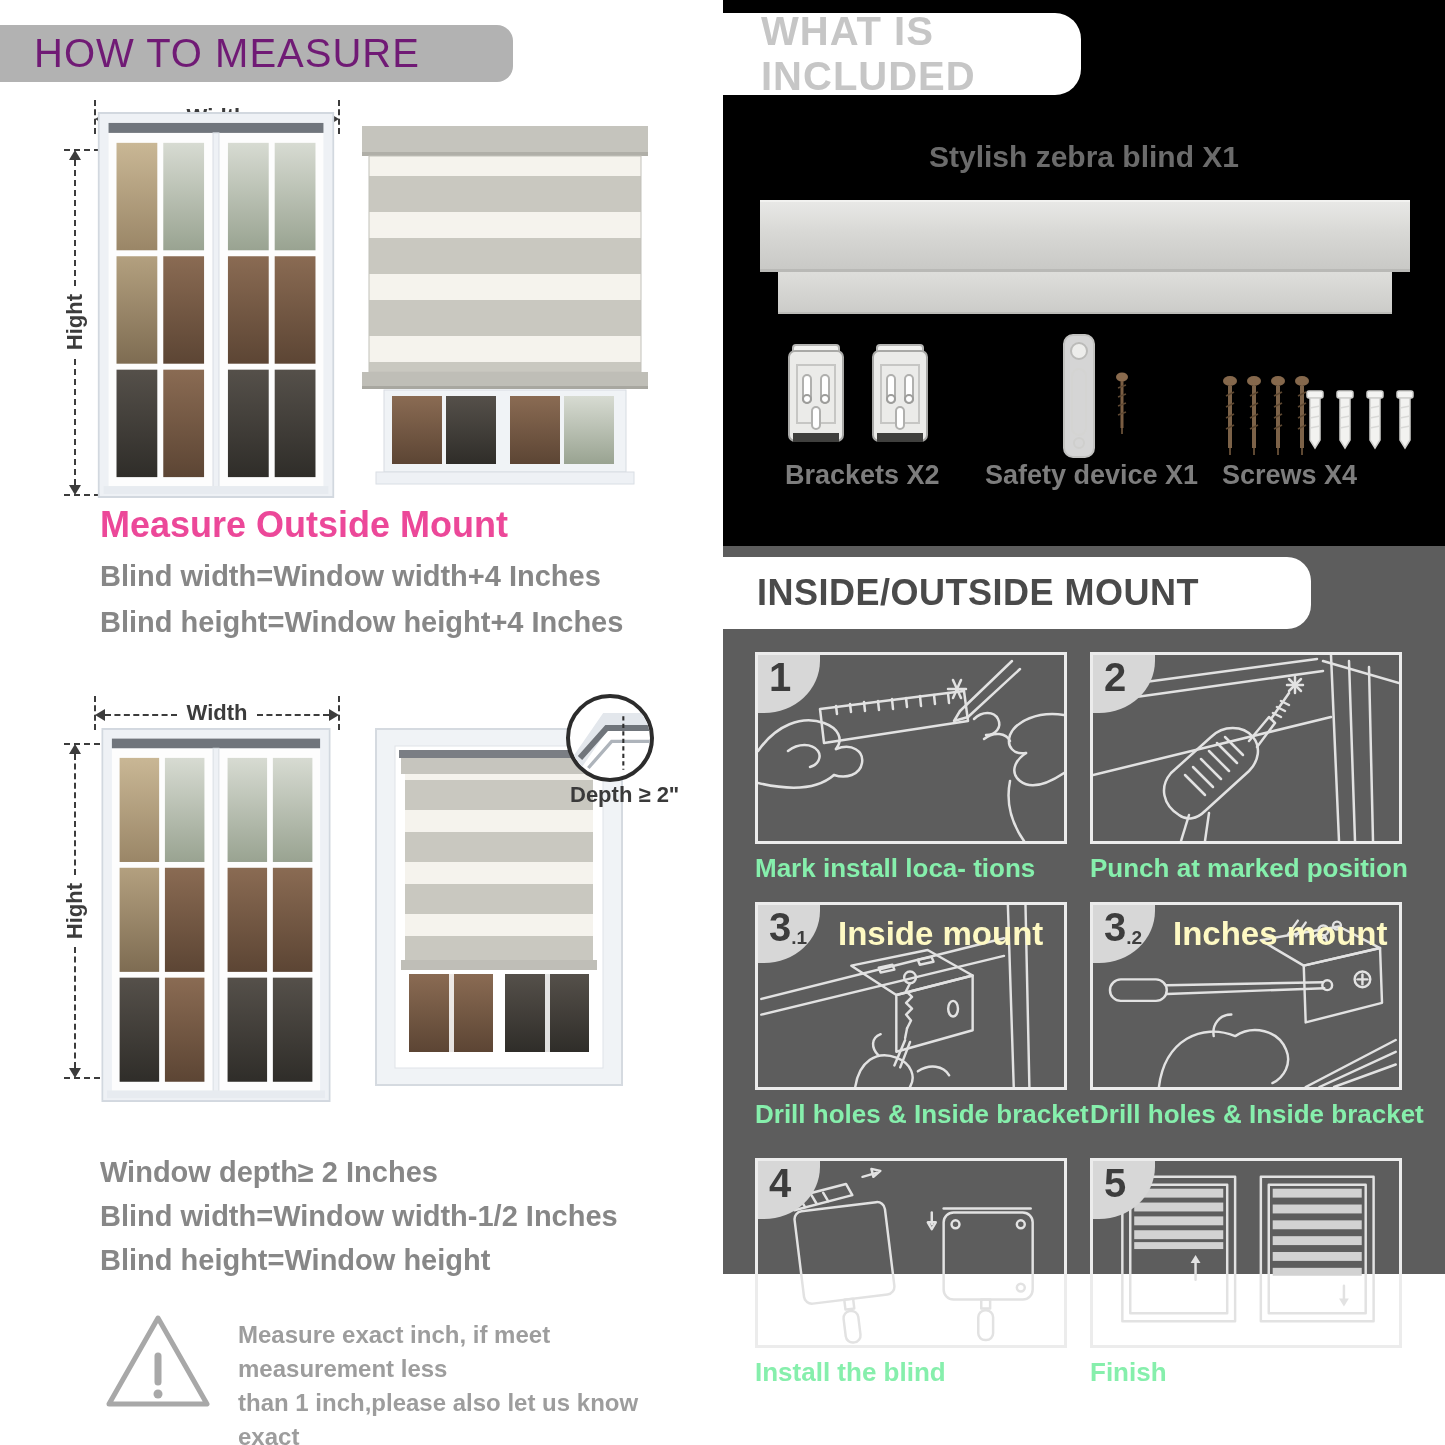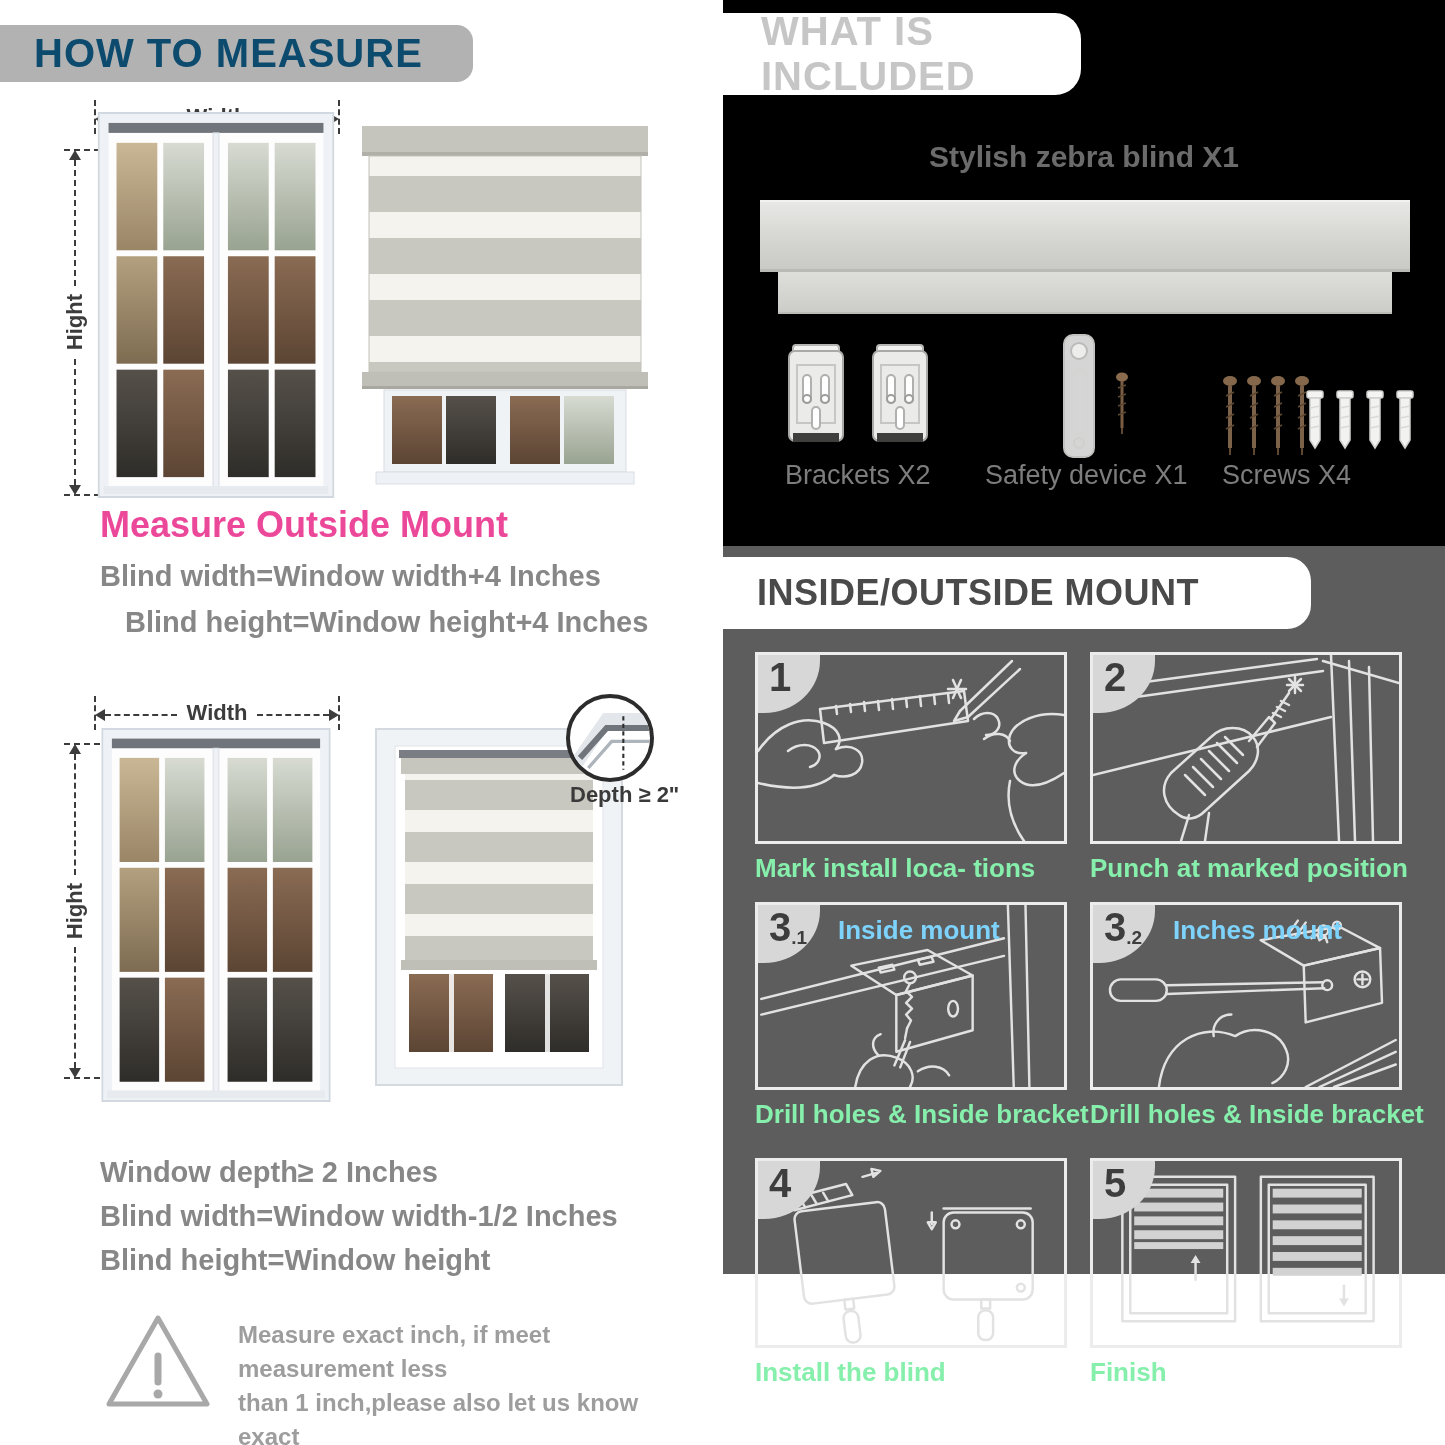--- a/index.html
+++ b/index.html
@@ -1,23 +1,23 @@
 <!DOCTYPE html>
 <html><head>
 <meta charset="utf-8">
 <style>
   * { margin:0; padding:0; box-sizing:border-box; }
   body { font-family:"Liberation Sans", sans-serif; background:#ffffff; }
   .page { position:relative; width:1445px; height:1445px; background:#fff; overflow:hidden; }
 
   
   .col-left { position:absolute; left:0; top:0; width:723px; height:1445px; background:#fff; }
-  .howto-header { position:absolute; left:0; top:25px; width:473px; height:57px; background:#b2b2b2;
+  .howto-header { position:absolute; left:0; top:25px; width:513px; height:57px; background:#b2b2b2;
     border-radius:0 16px 16px 0; display:flex; align-items:center; padding-left:34px;
-    color:#0c4a6e; font-size:40px; font-weight:bold; letter-spacing:1px; }
+    color:#701a75; font-size:40px; font-weight:normal; letter-spacing:1px; }
   .sec-title { position:absolute; left:100px; color:#ec4899; font-size:36px; font-weight:bold; }
   .sec-line  { position:absolute; left:100px; color:#878787; font-size:29px; font-weight:bold; }
 
   
   .h-arrow { position:absolute; display:flex; align-items:center; }
   .h-arrow .dash { flex:1; height:0; border-top:2px dashed #3c3c3c; }
   .h-arrow .tri-l { width:0; height:0; border-top:6px solid transparent; border-bottom:6px solid transparent; border-right:10px solid #3c3c3c; }
   .h-arrow .tri-r { width:0; height:0; border-top:6px solid transparent; border-bottom:6px solid transparent; border-left:10px solid #3c3c3c; }
   .h-arrow .lbl { padding:0 10px; font-size:22px; font-weight:bold; color:#3c3c3c; line-height:1; transform:translateY(-2px);text-align:right; }
   .h-arrow .tick { position:absolute; top:-8px; height:34px; width:0; border-left:2px dashed #3c3c3c; }
@@ -41,35 +41,35 @@
   .inc-header { position:absolute; left:0; top:13px; width:358px; height:82px; background:#ffffff;
     border-radius:0 26px 26px 0; display:flex; align-items:center; padding-left:38px;
     color:#c6c6c6; font-size:40px; font-weight:bold; letter-spacing:1px; }
   .inc-product { position:absolute; left:0; top:140px; width:722px; text-align:center;
     color:#6b6b6b; font-size:30px; font-weight:bold; }
   .rail-main { position:absolute; left:37px; top:200px; width:650px; height:72px;
     background:linear-gradient(180deg,#e9e9e7 0%,#d8d8d5 45%,#c8c8c5 100%); box-shadow:inset 0 -3px 0 #b9b9b6, inset 0 2px 0 #f2f2f0; }
   .rail-sub { position:absolute; left:55px; top:272px; width:614px; height:42px;
     background:linear-gradient(180deg,#dededb, #cbcbc8); box-shadow:inset 0 -2px 0 #bcbcb9; }
   .inc-item { position:absolute; }
-  .inc-label { position:absolute; top:460px; color:#7d7d7d; font-size:27px; font-weight:normal; }
+  .inc-label { position:absolute; top:460px; color:#7d7d7d; font-size:27px; font-weight:bold; }
 
   .mount-panel { position:absolute; left:0; top:546px; width:722px; height:728px; background:#5d5d5d; }
   .mount-header { position:absolute; left:0; top:11px; width:588px; height:72px; background:#ffffff;
     border-radius:0 24px 24px 0; display:flex; align-items:center; padding-left:34px;
     color:#4a4a4a; font-size:36px; font-weight:bold; letter-spacing:0.5px; }
 
   .step { position:absolute; width:312px; }
   .panel { position:relative; height:192px; border:3px solid #ececec; overflow:hidden; }
   .panel svg.art { position:absolute; left:0; top:0; width:100%; height:100%; }
   .badge { position:absolute; top:0; left:0; width:62px; height:58px; background:#d7d7d7;
     border-radius:0 0 90% 0; display:flex; align-items:flex-start; padding:1px 0 0 11px; }
   .badge .num { font-size:40px; font-weight:bold; color:#3d3d3d; line-height:1.05; }
   .badge .sub { font-size:19px; font-weight:bold; color:#3d3d3d; margin-top:21px; }
-  .inner-title { position:absolute; top:10px; left:80px; color:#7dd3fc; font-size:26px; font-weight:bold; }
+  .inner-title { position:absolute; top:10px; left:80px; color:#fef9c3; font-size:33px; font-weight:bold; }
   .caption { margin-top:9px; color:#86efac; font-size:26px; font-weight:bold; white-space:nowrap; }
 
   .lineart { stroke:#e2e2e2; stroke-width:2.5; fill:none; stroke-linecap:round; stroke-linejoin:round; }
 </style>
 </head>
 <body>
 
 <svg width="0" height="0" style="position:absolute" aria-hidden="true">
   <defs>
     <linearGradient id="gA" x1="0" y1="0" x2="0" y2="1">
@@ -162,21 +162,21 @@
       <rect x="30" y="282" width="50" height="68" fill="url(#gC)"></rect>
       <rect x="84" y="282" width="50" height="68" fill="url(#gD)"></rect>
       <rect x="148" y="282" width="50" height="68" fill="url(#gC)"></rect>
       <rect x="202" y="282" width="50" height="68" fill="url(#gB)"></rect>
       <rect x="140" y="280" width="6" height="74" fill="#f0f3f6"></rect>
       <rect x="14" y="358" width="258" height="12" fill="#eef1f5" stroke="#d9dee4"></rect>
     </svg>
 
     <div class="sec-title" style="top:504px;">Measure Outside Mount</div>
     <div class="sec-line" style="top:560px;">Blind width=Window width+4 Inches</div>
-    <div class="sec-line" style="top:606px;margin-left:25px;">Blind height=Window height+4 Inches</div>
+    <div class="sec-line" style="top:606px;">Blind height=Window height+4 Inches</div>
 
     <div class="h-arrow" style="left:95px; top:704px; width:244px;">
       <span class="tick" style="left:-1px;"></span>
       <span class="tick" style="right:-1px;"></span>
       <span class="tri-l"></span>
       <span class="dash"></span>
       <span class="lbl">Width</span>
       <span class="dash"></span>
       <span class="tri-r"></span>
     </div>

